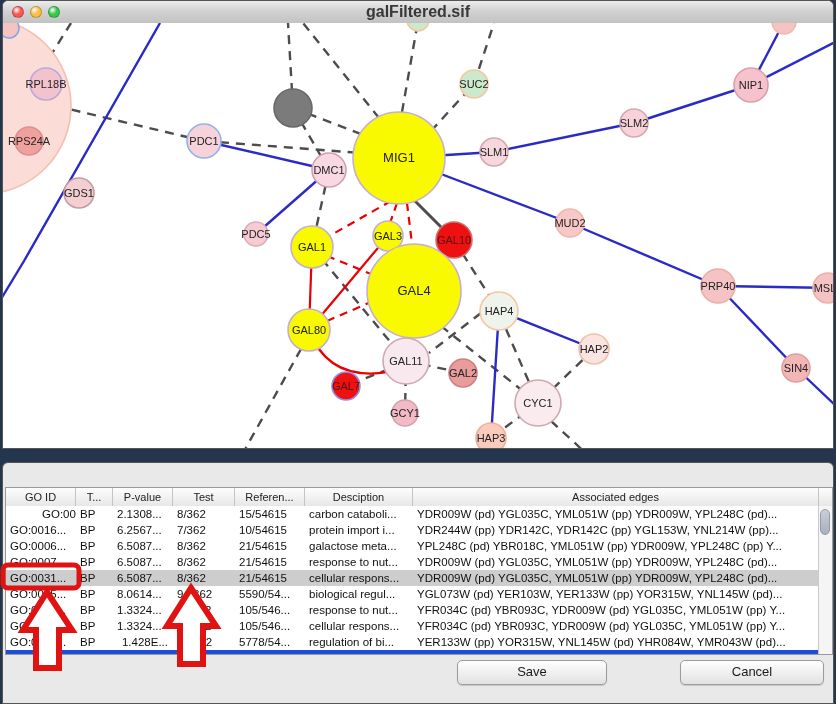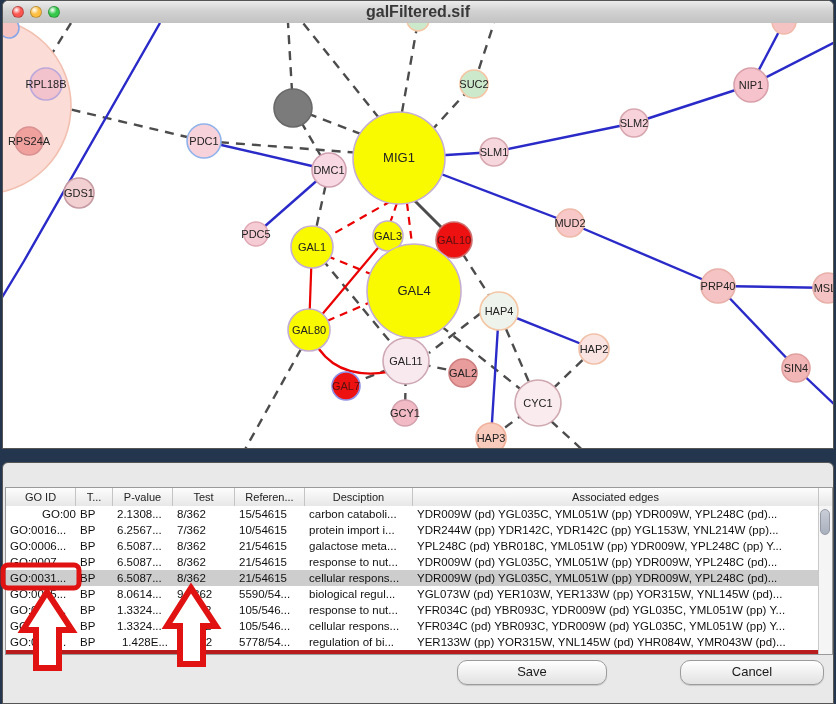--- a/index.html
+++ b/index.html
@@ -21,35 +21,35 @@
   }
   .lights{position:absolute;left:9px;top:5px;display:flex;gap:6px;}
   .light{width:12px;height:12px;border-radius:50%;box-sizing:border-box;border:1px solid rgba(0,0,0,.25);}
   .inactive .title{font-weight:bold;color:#7e7e7e;}
   .inactive .light{background:#e3e3e3 !important;border-color:#b2b2b2;}
   #graph-window{left:2px;top:0;width:832px;height:449px;}
   #graph-canvas{position:absolute;left:0;top:22px;width:830px;height:426px;background:#fff;}
   #table-window{left:2px;top:462px;width:832px;height:242px;background:#e9e9e9;border-radius:6px 6px 0 0;}
   #noa-table{
     position:absolute;left:2px;top:24px;width:826px;height:166px;
-    background:#b91c1c;border:1px solid #9a9a9a;box-sizing:content-box;
+    background:#1d4ed8;border:1px solid #9a9a9a;box-sizing:content-box;
   }
   .thead{position:absolute;left:0;top:0;right:0;height:18px;
     background:linear-gradient(#fdfdfd,#e7e7e7);border-bottom:1px solid #9a9a9a;display:flex;}
   .th{height:18px;line-height:18px;font-size:11px;color:#222;text-align:center;
     border-right:1px solid #c4c4c4;box-sizing:border-box;overflow:hidden;white-space:nowrap;flex:0 0 auto;}
   .trow{position:absolute;left:0;height:16px;display:flex;background:#fff;}
   .trow.selected{background:#cdcdcd;}
   .td{height:16px;line-height:16px;font-size:11.5px;color:#101010;padding-left:4px;
     box-sizing:border-box;overflow:hidden;white-space:nowrap;flex:0 0 auto;}
   #vscroll{position:absolute;right:0;top:18px;bottom:0;width:13px;background:#f5f5f5;border-left:1px solid #c9c9c9;}
   #vthumb{position:absolute;left:1px;top:3px;width:10px;height:26px;border-radius:5px;
     background:linear-gradient(#c9ced8,#a9b0bd);border:1px solid #959aa6;box-sizing:border-box;}
   .mac-btn{
-    position:absolute;height:23px;border:1px solid #9b9b9b;border-radius:10px;
+    position:absolute;height:23px;border:1px solid #9b9b9b;border-radius:5px;
     background:linear-gradient(#ffffff,#ededed 60%,#e2e2e2);
     font-size:13px;color:#1a1a1a;text-align:center;line-height:21px;
     box-shadow:0 1px 1px rgba(0,0,0,.15);
   }
   #annot-overlay{position:absolute;left:0;top:0;width:836px;height:704px;pointer-events:none;}
   svg text{font-family:"Liberation Sans",sans-serif;}
 </style>
 </head>
 <body>
 

